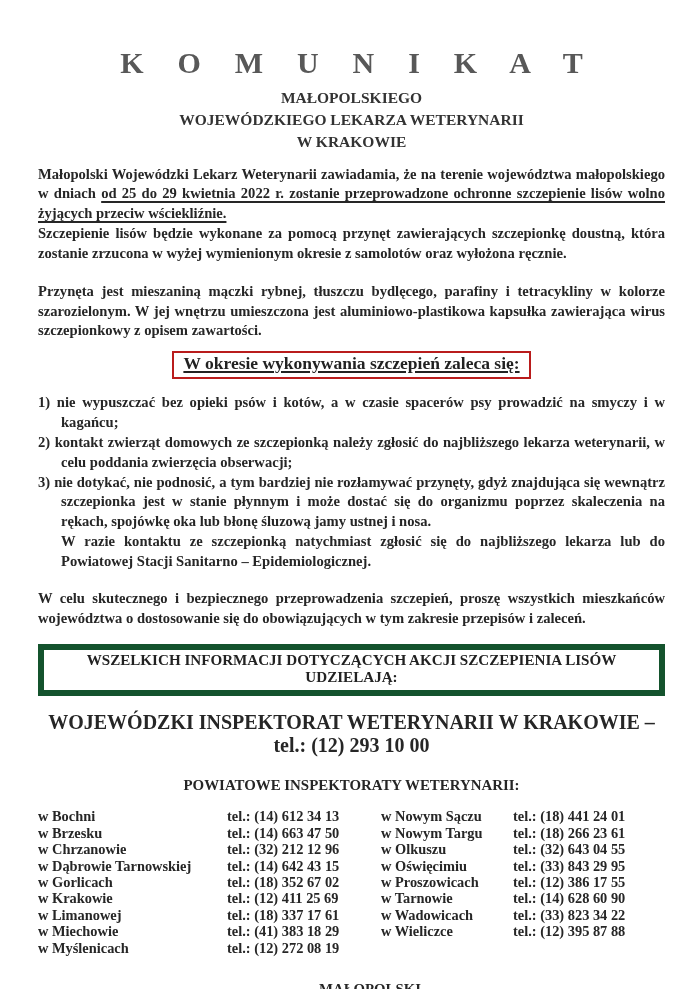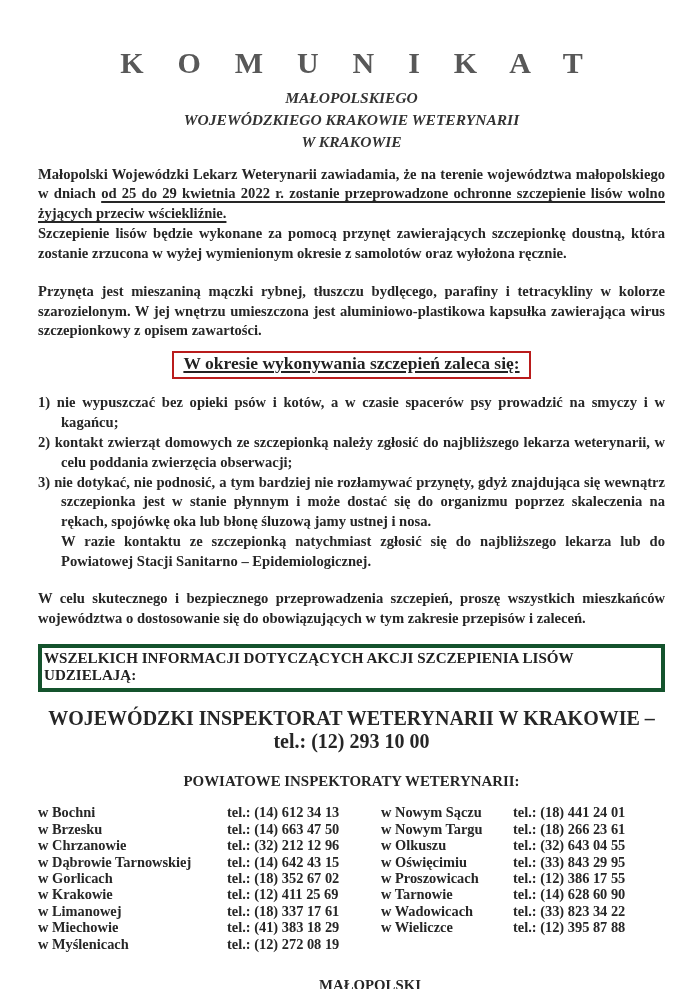--- a/index.html
+++ b/index.html
@@ -24,21 +24,20 @@
     color: #585858;
     margin: 0 0 6px 0;
     line-height: 1.15;
   }
   .doc-subtitle {
     text-align: center;
     font-size: 15.5px;
     line-height: 1.42;
     color: #333333;
     margin: 0;
-    font-style: italic;
   }
   .body-text { font-size: 14.6px; line-height: 1.36; }
   .para { text-align: justify; margin: 0; }
   .para-gap { margin-top: 18px; }
   .intro-block { margin-top: 12px; }
   .underlined {
     text-decoration: underline;
     text-decoration-thickness: 1.5px;
     text-underline-offset: 2.5px;
   }
@@ -62,22 +61,22 @@
     text-indent: -23px;
     margin: 0;
   }
   .list-extra {
     text-align: justify;
     padding-left: 23px;
     margin: 0;
   }
   .closing-block { margin-top: 17px; }
   .banner {
-    border: 4px solid #14532d;
-    text-align: left;
+    border: 6px solid #14532d;
+    text-align: center;
     font-size: 15.1px;
     padding: 2px 2px 4px 2px;
     margin-top: 15px;
     color: #222222;
   }
   .voivod-line {
     text-align: center;
     font-size: 20px;
     margin-top: 15px;
   }
@@ -102,21 +101,21 @@
     line-height: 1.5;
   }
 </style>
 </head>
 <body>
 
 <div class="page">
 
   <h1 class="doc-title">K O M U N I K A T</h1>
   <p class="doc-subtitle">MAŁOPOLSKIEGO</p>
-  <p class="doc-subtitle">WOJEWÓDZKIEGO KRAKOWIE WETERYNARII</p>
+  <p class="doc-subtitle">WOJEWÓDZKIEGO LEKARZA WETERYNARII</p>
   <p class="doc-subtitle">W KRAKOWIE</p>
 
   <div class="body-text intro-block">
     <p class="para"><span>Małopolski Wojewódzki Lekarz Weterynarii zawiadamia, że na terenie województwa małopolskiego w dniach </span><span class="underlined">od 25 do 29 kwietnia 2022 r. zostanie przeprowadzone ochronne szczepienie lisów wolno żyjących przeciw wściekliźnie.</span></p>
     <p class="para">Szczepienie lisów będzie wykonane za pomocą przynęt zawierających szczepionkę doustną, która zostanie zrzucona w wyżej wymienionym okresie z samolotów oraz wyłożona ręcznie.</p>
     <p class="para para-gap">Przynęta jest mieszaniną mączki rybnej, tłuszczu bydlęcego, parafiny i tetracykliny w kolorze szarozielonym. W jej wnętrzu umieszczona jest aluminiowo-plastikowa kapsułka zawierająca wirus szczepionkowy z opisem zawartości.</p>
   </div>
 
   <div class="boxed-heading-wrap">
     <span class="boxed-heading"><span class="inner-underline">W okresie wykonywania szczepień zaleca się:</span></span>

